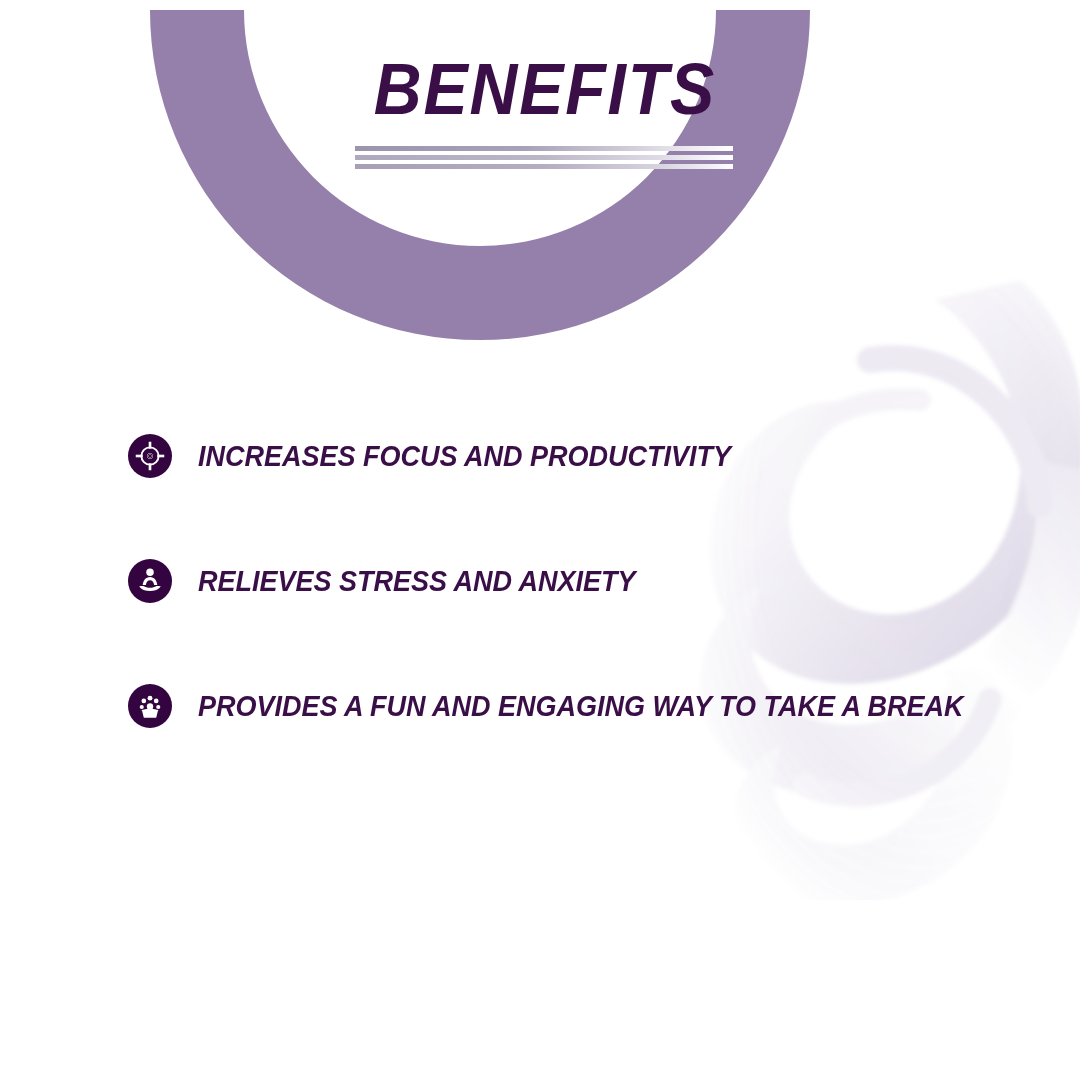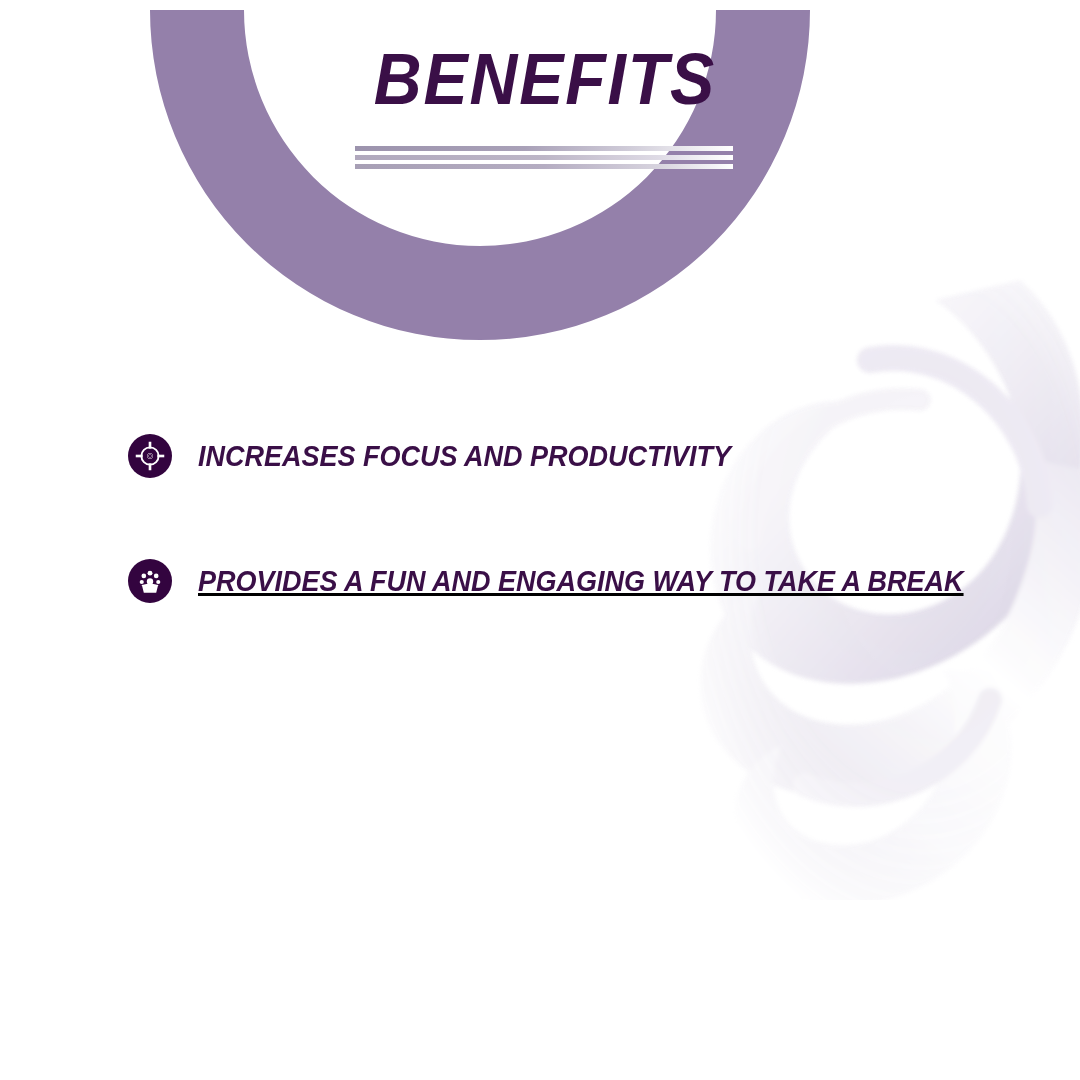--- a/index.html
+++ b/index.html
@@ -30,21 +30,21 @@
   .arc-wrap {
     position:absolute;
     left:150px; top:-320px;
     width:660px; height:700px;
     pointer-events:none;
   }
 
   
   .title-block {
     position:absolute;
-    left:355px; top:40px;
+    left:355px; top:50px;
     width:380px;
     text-align:center;
   }
   .title-text {
     font-family:"Liberation Sans", sans-serif;
     font-weight:bold;
     font-style:italic;
     font-size:72px;
     line-height:78px;
     letter-spacing:2px;
@@ -73,21 +73,21 @@
     left:128px; top:425px;
     width:830px;
   }
   .benefit-row {
     display:flex;
     align-items:center;
     height:62px;
     margin-bottom:63px;
     text-align:center;
   }
-  .benefit-row:last-child { margin-bottom:0;text-decoration:underline; }
+  .benefit-row:last-child { margin-bottom:0; }
   .benefit-icon {
     flex:0 0 auto;
     width:44px; height:44px;
     border-radius:50%;
     background:#33043f;
     display:flex;
     align-items:center;
     justify-content:center;
     margin-right:26px;
   }
@@ -192,20 +192,30 @@
             <line x1="16" y1="11.6" x2="16" y2="20.4"></line>
             <line x1="11.6" y1="16" x2="20.4" y2="16"></line>
             <line x1="12.9" y1="12.9" x2="19.1" y2="19.1"></line>
             <line x1="19.1" y1="12.9" x2="12.9" y2="19.1"></line>
           </g>
         </svg>
       </span>
       <span class="benefit-label">INCREASES FOCUS AND PRODUCTIVITY</span>
     </div>
 
+    <div class="benefit-row">
+      <span class="benefit-icon">
+        <svg width="30" height="30" viewBox="0 0 32 32">
+          <circle cx="16" cy="6.6" r="4" fill="#ffffff"></circle>
+          <path d="M16 11.6 C11.6 11.6 8.6 15.4 8.2 20.2 L11.6 20.2 C12 17.2 13.7 15.2 16 15.2 C18.3 15.2 20 17.2 20.4 20.2 L23.8 20.2 C23.4 15.4 20.4 11.6 16 11.6 Z" fill="#ffffff"></path>
+          <path d="M4.6 21.6 C4.6 21.6 8 20.6 10.2 21.8 C12.1 22.8 13.6 23.2 16 23.2 C18.4 23.2 19.9 22.8 21.8 21.8 C24 20.6 27.4 21.6 27.4 21.6 C27.4 21.6 25.6 26.6 16 26.6 C6.4 26.6 4.6 21.6 4.6 21.6 Z" fill="#ffffff"></path>
+        </svg>
+      </span>
+      <span class="benefit-label">RELIEVES STRESS AND ANXIETY</span>
+    </div>
 
 
 
     <div class="benefit-row">
       <span class="benefit-icon">
         <svg width="30" height="30" viewBox="0 0 32 32">
           <circle cx="9.4" cy="10.6" r="2.5" fill="#ffffff"></circle>
           <circle cx="16.0" cy="7.6" r="2.6" fill="#ffffff"></circle>
           <circle cx="22.6" cy="10.6" r="2.5" fill="#ffffff"></circle>
           <circle cx="7.2" cy="17.0" r="2.2" fill="#ffffff"></circle>

